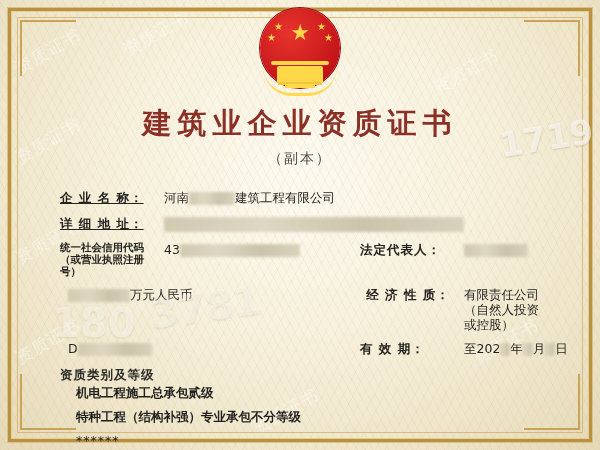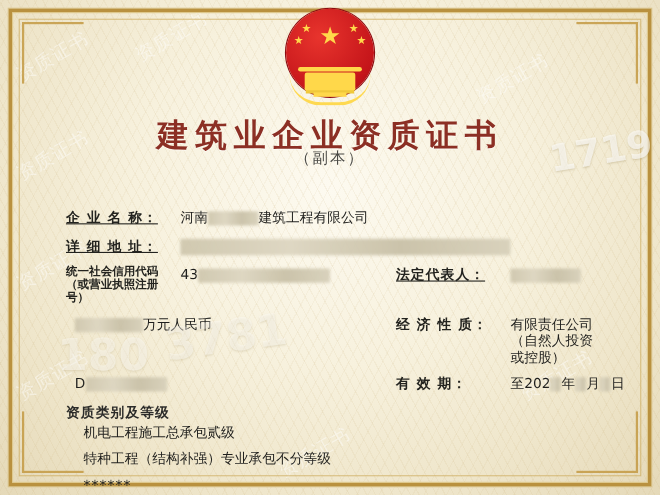--- a/index.html
+++ b/index.html
@@ -139,21 +139,21 @@
     text-align: center;
     font-family: "DejaVu Serif", serif;
     font-weight: bold;
     font-size: 29px;
     letter-spacing: 6px;
     color: #8c2f24;
     text-shadow: 0 1px 0 rgba(255,255,255,.55);
   }
   #subtitle {
     position: absolute;
-    top: 135px;
+    top: 150px;
     left: 0; right: 0;
     text-align: center;
     font-family: "DejaVu Serif", serif;
     font-size: 14px;
     letter-spacing: 2px;
     color: #4a4a46;
   }
 
   
   #fields {
@@ -214,20 +214,21 @@
   }
   #qual .qlabel {
     font-weight: bold;
     letter-spacing: 1px;
     margin-bottom: 1px;
   }
   #qual .qline {
     font-size: 12.5px;
     margin: 0 0 7px 16px;
     color: #1f1f1d;
+    font-weight: bold;
   }
   #qual .qstars {
     font-size: 12.5px;
     margin-left: 16px;
     letter-spacing: 1px;
     color: #1f1f1d;
   }
 
   
   .wm {
@@ -324,37 +325,37 @@
         <div class="colA">
           <div class="label small" style="width:96px;font-family:Liberation Mono, monospace;">
             <div>统一社会信用代码</div>
             <div>（或营业执照注册号）</div>
           </div>
           <div class="value">
             <span>43</span><span class="blur" style="width:120px;"></span>
           </div>
         </div>
         <div class="colB">
-          <div class="label" style="width:96px;text-decoration:underline;">法定代表人：</div>
+          <div class="label" style="width:96px;">法定代表人：</div>
           <div class="value">
             <span class="blur" style="width:64px;"></span>
           </div>
         </div>
       </div>
     </div>
 
     <div class="row">
       <div class="twocol">
         <div class="colA">
           <div class="value">
             <span class="blur" style="width:62px;"></span><span>万元人民币</span>
           </div>
         </div>
         <div class="colB">
-          <div class="label" style="width:96px;">经 济 性 质：</div>
+          <div class="label" style="width:96px;text-align:center;">经 济 性 质：</div>
           <div class="value" style="white-space:normal; line-height:15px;">
             <div>有限责任公司（自然人投资</div>
             <div>或控股）</div>
           </div>
         </div>
       </div>
     </div>
 
     <div class="row" style="margin-top:4px;">
       <div class="twocol">

